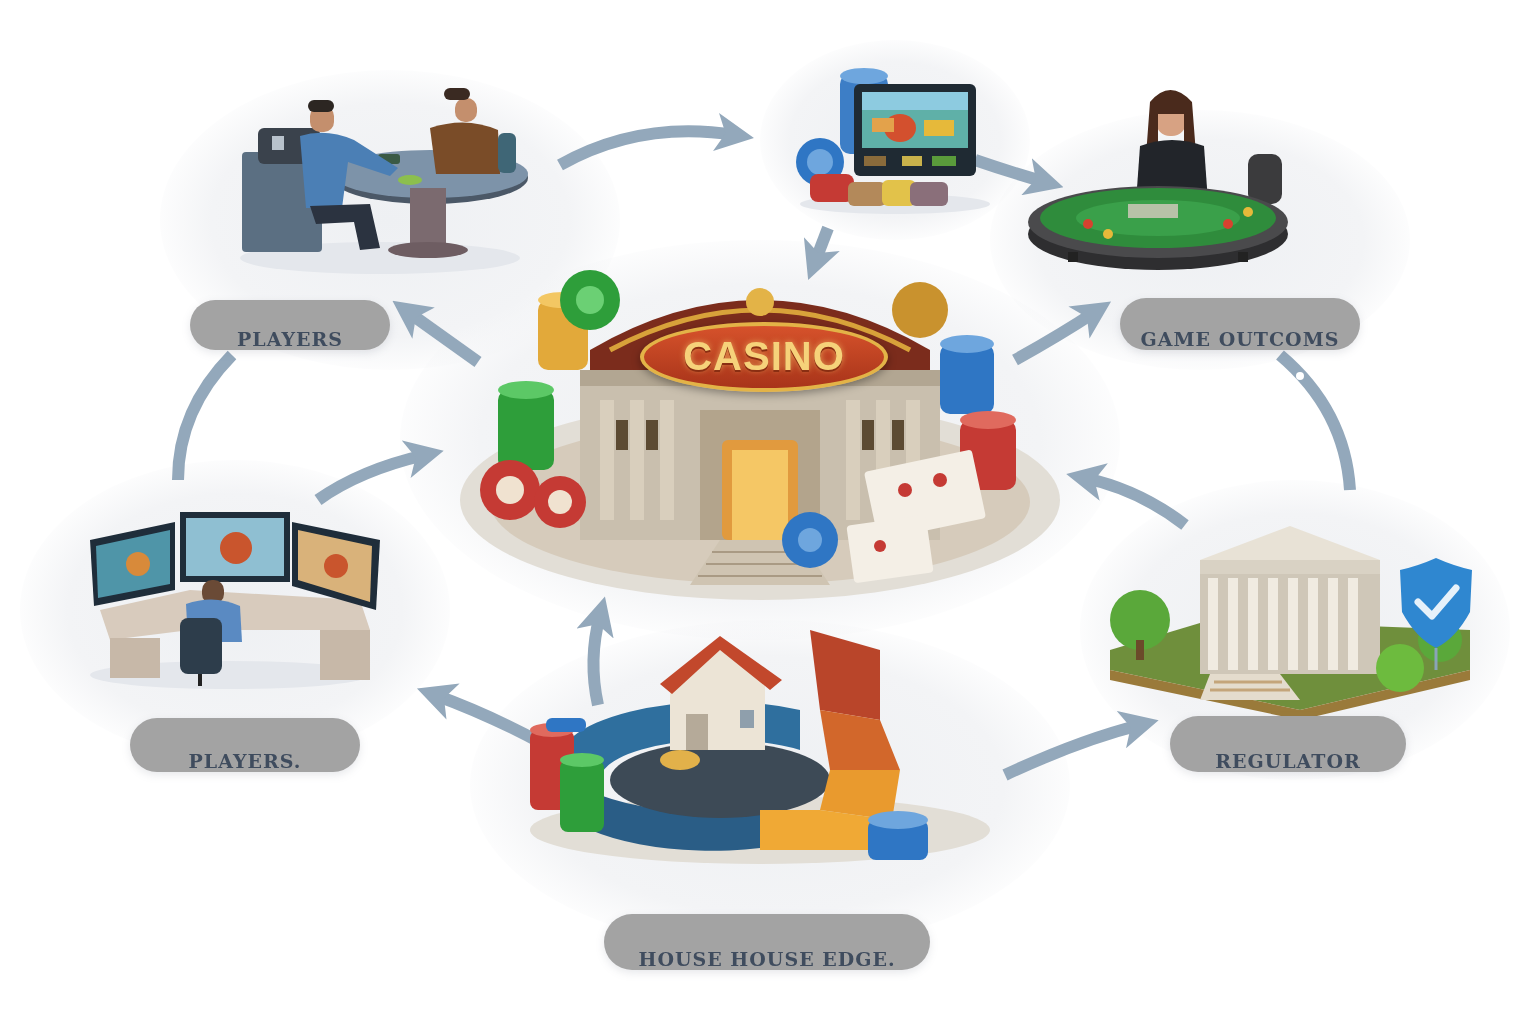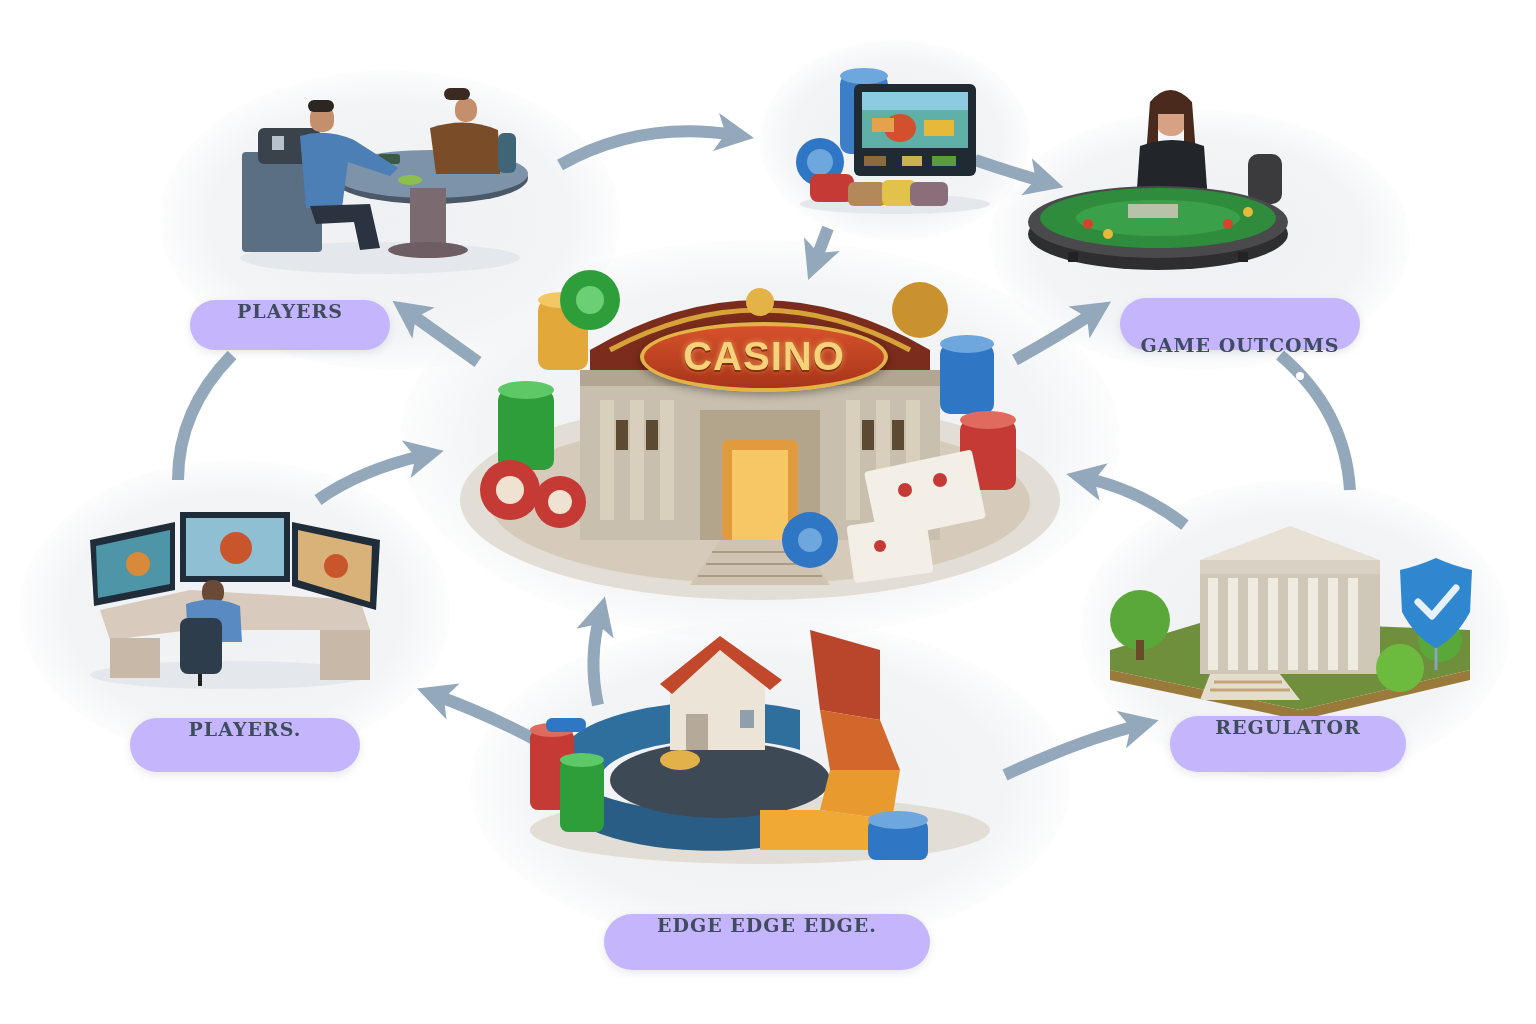--- a/index.html
+++ b/index.html
@@ -7,22 +7,22 @@
     width:1536px; height:1024px; overflow:hidden; position:relative;
     background:#ffffff;
     font-family:"DejaVu Serif", "Liberation Serif", serif;
   }
   .stage { position:absolute; inset:0; }
   .blob {
     position:absolute; border-radius:50%;
     background:radial-gradient(ellipse at center, #eef0f3 0%, #f3f4f6 55%, rgba(255,255,255,0) 75%);
   }
   .label-pill {
-    position:absolute; display:flex; align-items:flex-start; justify-content:center;
-    background:#c4b5fd; border-radius:36px;
+    position:absolute; display:flex; align-items:flex-end; justify-content:center;
+    background:#a3a3a3; border-radius:36px;
     box-shadow:0 3px 8px rgba(120,130,145,0.18);
   }
   .label-text {
     font-family:"DejaVu Serif", "Liberation Serif", serif;
     font-weight:bold; color:#3f4c5e; letter-spacing:1px; white-space:nowrap;
   }
   svg { position:absolute; overflow:visible; }
   .casino-sign-text {
     position:absolute; left:0; right:0; text-align:center;
     font-family:Liberation Sans, sans-serif;
@@ -305,16 +305,16 @@
   <div class="label-pill" style="left:1120px;top:298px;width:240px;height:52px;">
     <span class="label-text" style="font-size:19px;margin-top:36px;">GAME OUTCOMS</span>
   </div>
   <div class="label-pill" style="left:130px;top:718px;width:230px;height:54px;">
     <span class="label-text" style="font-size:19px;">PLAYERS.</span>
   </div>
   <div class="label-pill" style="left:1170px;top:716px;width:236px;height:56px;">
     <span class="label-text" style="font-size:19px;">REGULATOR</span>
   </div>
   <div class="label-pill" style="left:604px;top:914px;width:326px;height:56px;">
-    <span class="label-text" style="font-size:19px;">EDGE EDGE EDGE.</span>
+    <span class="label-text" style="font-size:19px;">HOUSE HOUSE EDGE.</span>
   </div>
 
 </div>
 
 </body></html>

